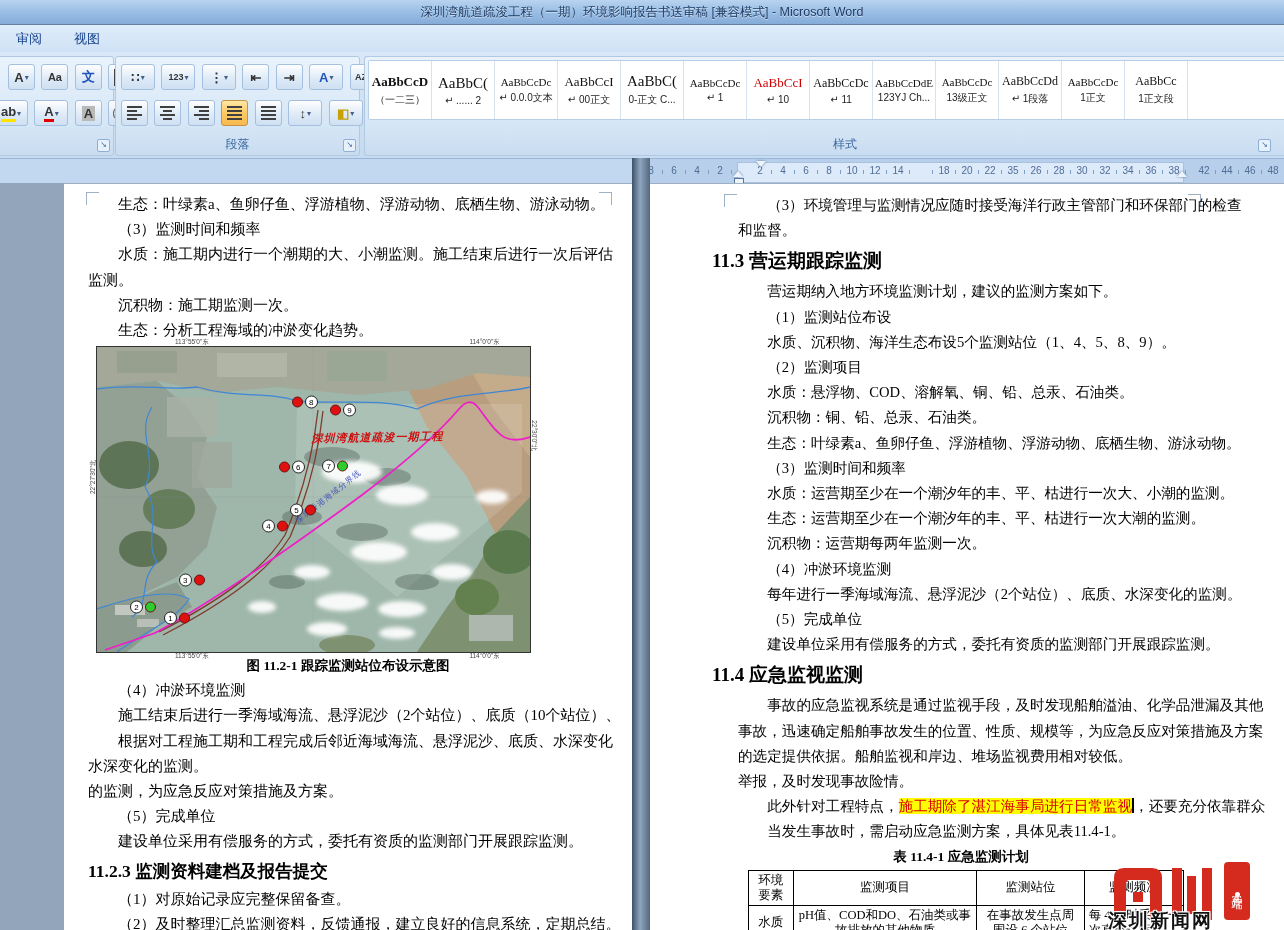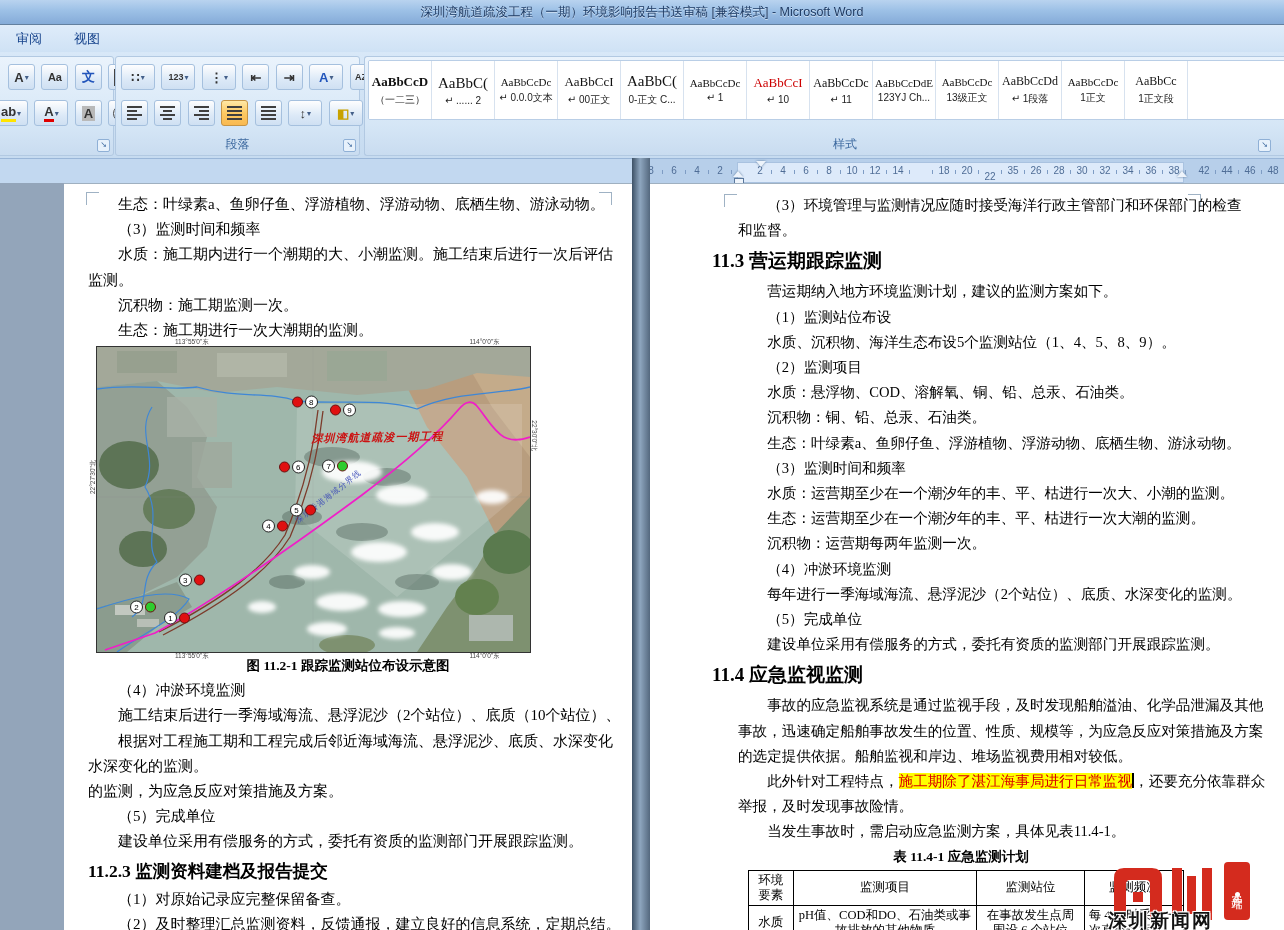--- a/index.html
+++ b/index.html
@@ -336,21 +336,21 @@
       <span class="rnum" style="left: 225px;">12</span>
       <span class="rtick" style="left: 236px;"></span>
       <span class="rnum" style="left: 248px;">14</span>
       <span class="rtick" style="left: 259px;"></span>
       <span class="rnum" style="left: 271px; margin-top: 41px;">16</span>
       <span class="rtick" style="left: 282px;"></span>
       <span class="rnum" style="left: 294px;">18</span>
       <span class="rtick" style="left: 305px;"></span>
       <span class="rnum" style="left: 317px;">20</span>
       <span class="rtick" style="left: 328px;"></span>
-      <span class="rnum" style="left: 340px; margin-top: 6px;">22</span>
+      <span class="rnum" style="left: 340px;">22</span>
       <span class="rtick" style="left: 351px;"></span>
       <span class="rnum" style="left: 363px;">35</span>
       <span class="rtick" style="left: 374px;"></span>
       <span class="rnum" style="left: 386px;">26</span>
       <span class="rtick" style="left: 397px;"></span>
       <span class="rnum" style="left: 409px;">28</span>
       <span class="rtick" style="left: 420px;"></span>
       <span class="rnum" style="left: 432px;">30</span>
       <span class="rtick" style="left: 443px;"></span>
       <span class="rnum" style="left: 455px;">32</span>
@@ -380,21 +380,21 @@
 
 <div class="page page-left">
   <div class="cornermark tl" style="left:22px;top:8px;"></div>
   <div class="cornermark tr" style="right:20px;top:8px;"></div>
   <div class="doccol col-left">
     <p class="line ind">生态：叶绿素a、鱼卵仔鱼、浮游植物、浮游动物、底栖生物、游泳动物。</p>
     <p class="line ind">（3）监测时间和频率</p>
     <p class="line ind">水质：施工期内进行一个潮期的大、小潮监测。施工结束后进行一次后评估</p>
     <p class="line">监测。</p>
     <p class="line ind">沉积物：施工期监测一次。</p>
-    <p class="line ind">生态：施工期进行一次大潮期的监测。</p>
+    <p class="line ind">生态：分析工程海域的冲淤变化趋势。</p>
 
     <div class="mapwrap">
       <svg width="433" height="305" viewBox="0 0 433 305">
         <defs>
             <filter id="blur1">
               <feGaussianBlur stdDeviation="2"></feGaussianBlur>
             </filter>
           </defs>
         <rect x="0" y="0" width="433" height="305" fill="#9fb7ab"></rect>
         <path d="M300,0 L433,0 L433,210 L400,190 L370,130 L330,80 L310,40 Z" fill="#b89d7e"></path>
@@ -530,22 +530,22 @@
     <p class="line ind">生态：运营期至少在一个潮汐年的丰、平、枯进行一次大潮的监测。</p>
     <p class="line ind">沉积物：运营期每两年监测一次。</p>
     <p class="line ind">（4）冲淤环境监测</p>
     <p class="line ind">每年进行一季海域海流、悬浮泥沙（2个站位）、底质、水深变化的监测。</p>
     <p class="line ind">（5）完成单位</p>
     <p class="line ind">建设单位采用有偿服务的方式，委托有资质的监测部门开展跟踪监测。</p>
     <p class="h2" style="margin-left:-26px;">11.4 应急监视监测</p>
     <p class="line ind">事故的应急监视系统是通过监视手段，及时发现船舶溢油、化学品泄漏及其他</p>
     <p class="line">事故，迅速确定船舶事故发生的位置、性质、规模等，为应急反应对策措施及方案</p>
     <p class="line">的选定提供依据。船舶监视和岸边、堆场监视费用相对较低。</p>
+    <p class="line">举报，及时发现事故险情。</p>
     <p class="line ind"><span>此外针对工程特点，</span><span class="hl">施工期除了湛江海事局进行日常监视</span><span class="caret"></span><span>，还要充分依靠群众</span></p>
-    <p class="line">举报，及时发现事故险情。</p>
     <p class="line ind">当发生事故时，需启动应急监测方案，具体见表11.4-1。</p>
     <p class="tabcap">表 11.4-1 应急监测计划</p>
     <table class="emtable">
       <tbody>
           <tr>
         <th class="c0">环境要素</th>
         <th class="c1">监测项目</th>
         <th class="c2">监测站位</th>
         <th class="c3">监测频次</th>
       </tr>

